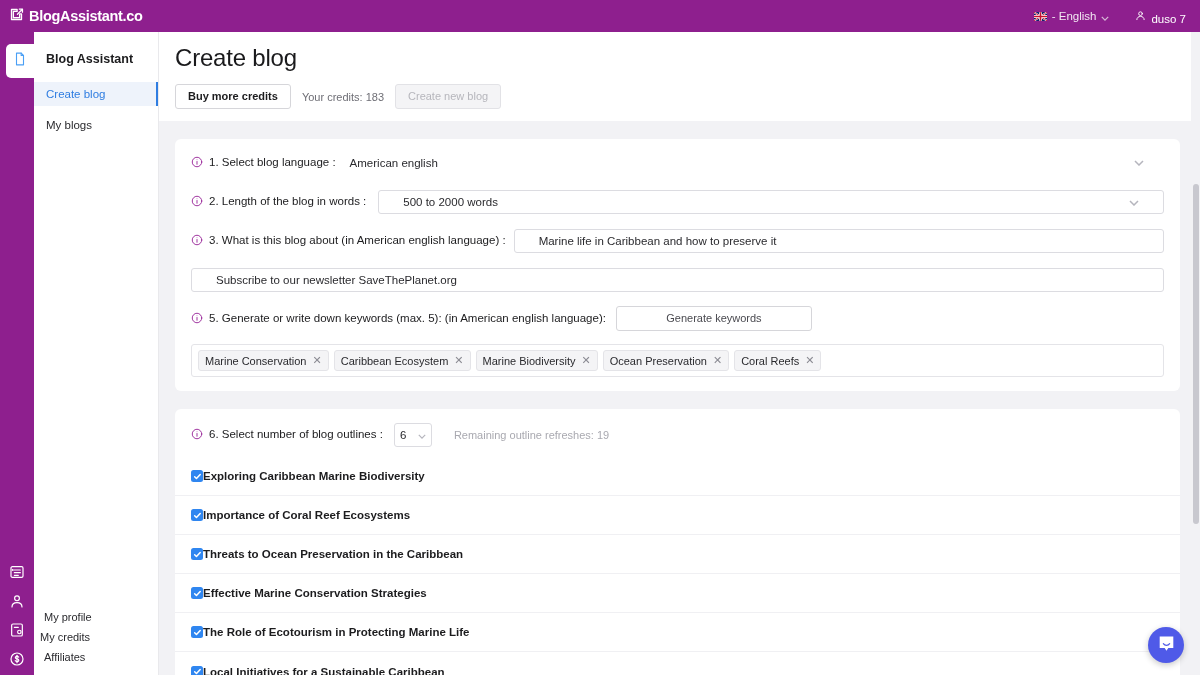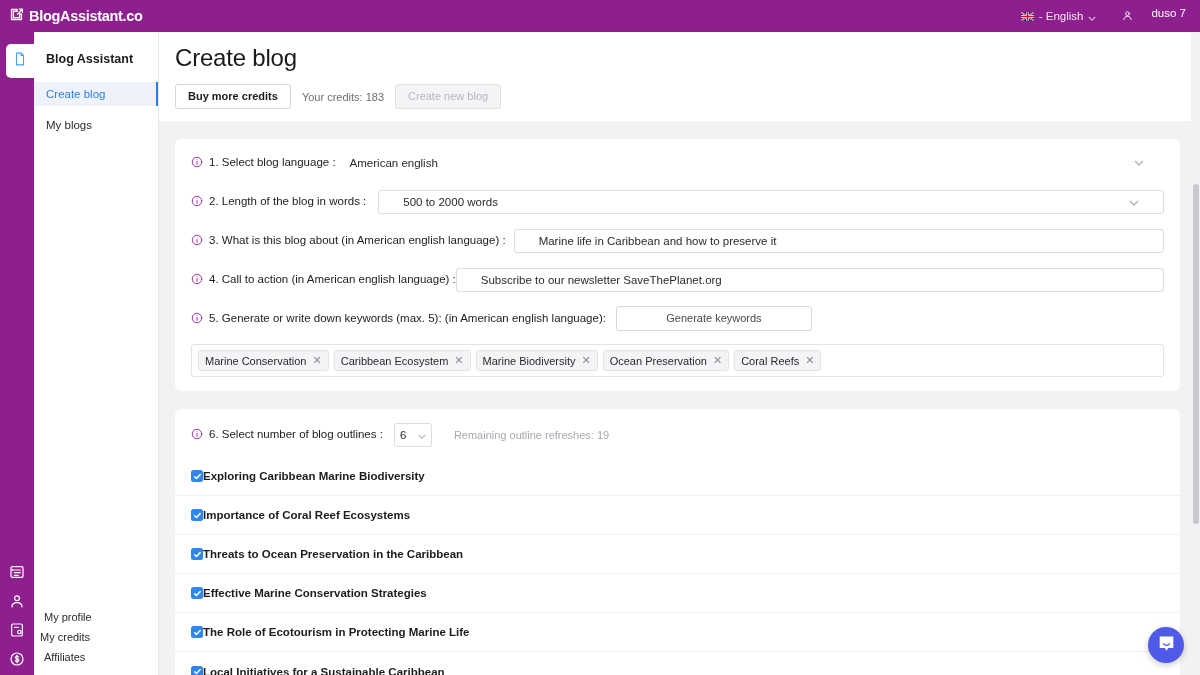--- a/index.html
+++ b/index.html
@@ -19,21 +19,21 @@
     padding: 0 14px 0 9px;
     z-index: 40;
   }
   .brand { display: flex; align-items: center; gap: 5px; }
   .brand-name {
     color: #ffffff; font-size: 14.5px; font-weight: bold; letter-spacing: -0.3px;
   }
   .topbar-right { display: flex; align-items: center; gap: 26px; }
   .lang-block { display: flex; align-items: center; gap: 5px; }
   .lang-label { color: #f2e6f2; font-size: 11.5px; }
-  .user-block { display: flex; align-items: flex-start; gap: 18px; }
+  .user-block { display: flex; align-items: flex-end; gap: 5px; }
   .user-label { color: #ffffff; font-size: 11.5px; }
 
   
   .rail {
     position: absolute; top: 32px; left: 0; width: 34px; height: 643px;
     background: #8e1f8e; z-index: 30;
   }
   .rail-tab {
     position: absolute; top: 12px; left: 6px;
     width: 28px; height: 34px;
@@ -350,30 +350,20 @@
               <path d="M12 11v5.5"></path>
               <circle cx="12" cy="7.6" r="0.9" fill="#9b2a9b" stroke="none"></circle>
           </svg>
         </span>
         <span>3. What is this blog about (in American english language) :</span>
       </span>
       <span class="inp" style="margin-left:8px; flex:1;">Marine life in Caribbean and how to preserve it</span>
     </div>
 
     <div class="row">
-      <span class="label">
-        <span>
-          <svg width="12" height="12" viewBox="0 0 24 24" fill="none" stroke="#9b2a9b" stroke-width="1.9" stroke-linecap="round">
-            <circle cx="12" cy="12" r="9.5"></circle>
-              <path d="M12 11v5.5"></path>
-              <circle cx="12" cy="7.6" r="0.9" fill="#9b2a9b" stroke="none"></circle>
-          </svg>
-        </span>
-        <span>4. Call to action (in American english language) :</span>
-      </span>
       <span class="inp" style="flex:1;">Subscribe to our newsletter SaveThePlanet.org</span>
     </div>
 
     <div class="row">
       <span class="label">
         <span>
           <svg width="12" height="12" viewBox="0 0 24 24" fill="none" stroke="#9b2a9b" stroke-width="1.9" stroke-linecap="round">
             <circle cx="12" cy="12" r="9.5"></circle>
               <path d="M12 11v5.5"></path>
               <circle cx="12" cy="7.6" r="0.9" fill="#9b2a9b" stroke="none"></circle>

